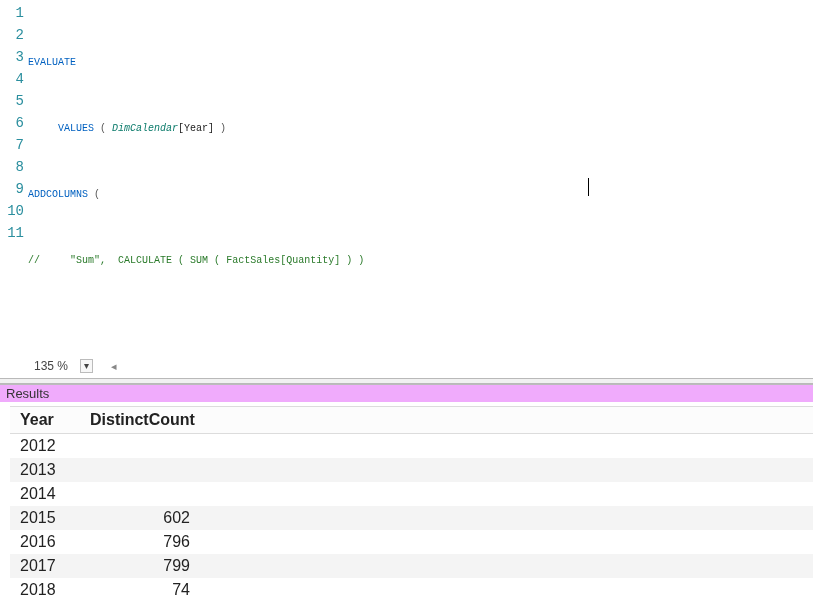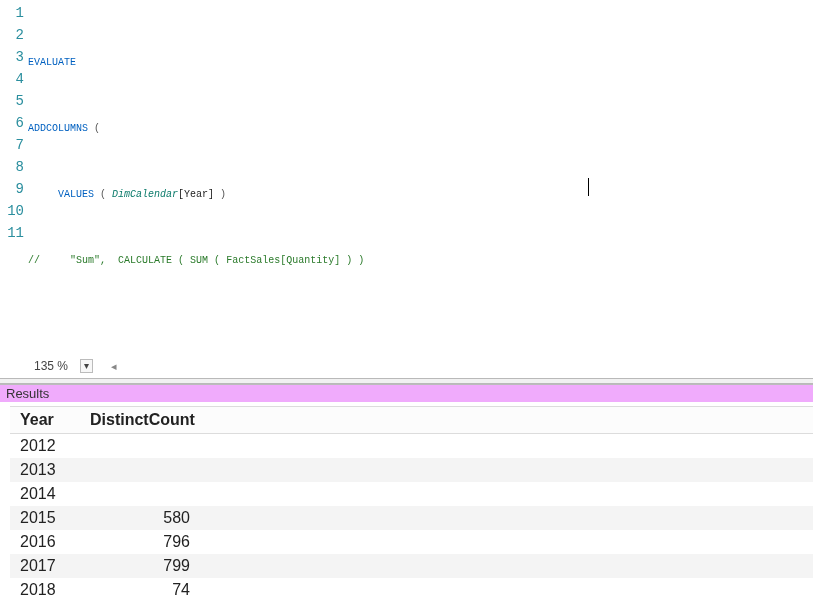--- a/index.html
+++ b/index.html
@@ -142,22 +142,22 @@
     <div>5</div>
     <div>6</div>
     <div>7</div>
     <div>8</div>
     <div>9</div>
     <div>10</div>
     <div>11</div>
   </div>
   <div class="code">
     <div class="line"><span class="kw">EVALUATE</span></div>
+    <div class="line"><span>     </span><span class="kw">VALUES</span><span class="punct"> ( </span><span class="tbl">DimCalendar</span><span class="col">[Year]</span><span class="punct"> )</span></div>
     <div class="line"><span class="kw">ADDCOLUMNS</span><span class="punct"> (</span></div>
-    <div class="line"><span>     </span><span class="kw">VALUES</span><span class="punct"> ( </span><span class="tbl">DimCalendar</span><span class="col">[Year]</span><span class="punct"> )</span></div>
     <div class="line cmt"><span>//</span><span>     </span><span>"Sum"</span><span>,  </span><span>CALCULATE</span><span> ( </span><span>SUM</span><span> ( </span><span>FactSales</span><span>[Quantity]</span><span> ) )</span></div>
     
     
     
     
     
     
     
     <span class="caret" style="left:560px; top:178px;"></span>
   </div>
@@ -193,21 +193,21 @@
           <td class="count"></td>
           <td></td>
         </tr>
       <tr>
           <td class="year">2014</td>
           <td class="count"></td>
           <td></td>
         </tr>
       <tr>
           <td class="year">2015</td>
-          <td class="count">580</td>
+          <td class="count">602</td>
           <td></td>
         </tr>
       <tr>
           <td class="year">2016</td>
           <td class="count">796</td>
           <td></td>
         </tr>
       <tr>
           <td class="year">2017</td>
           <td class="count">799</td>

